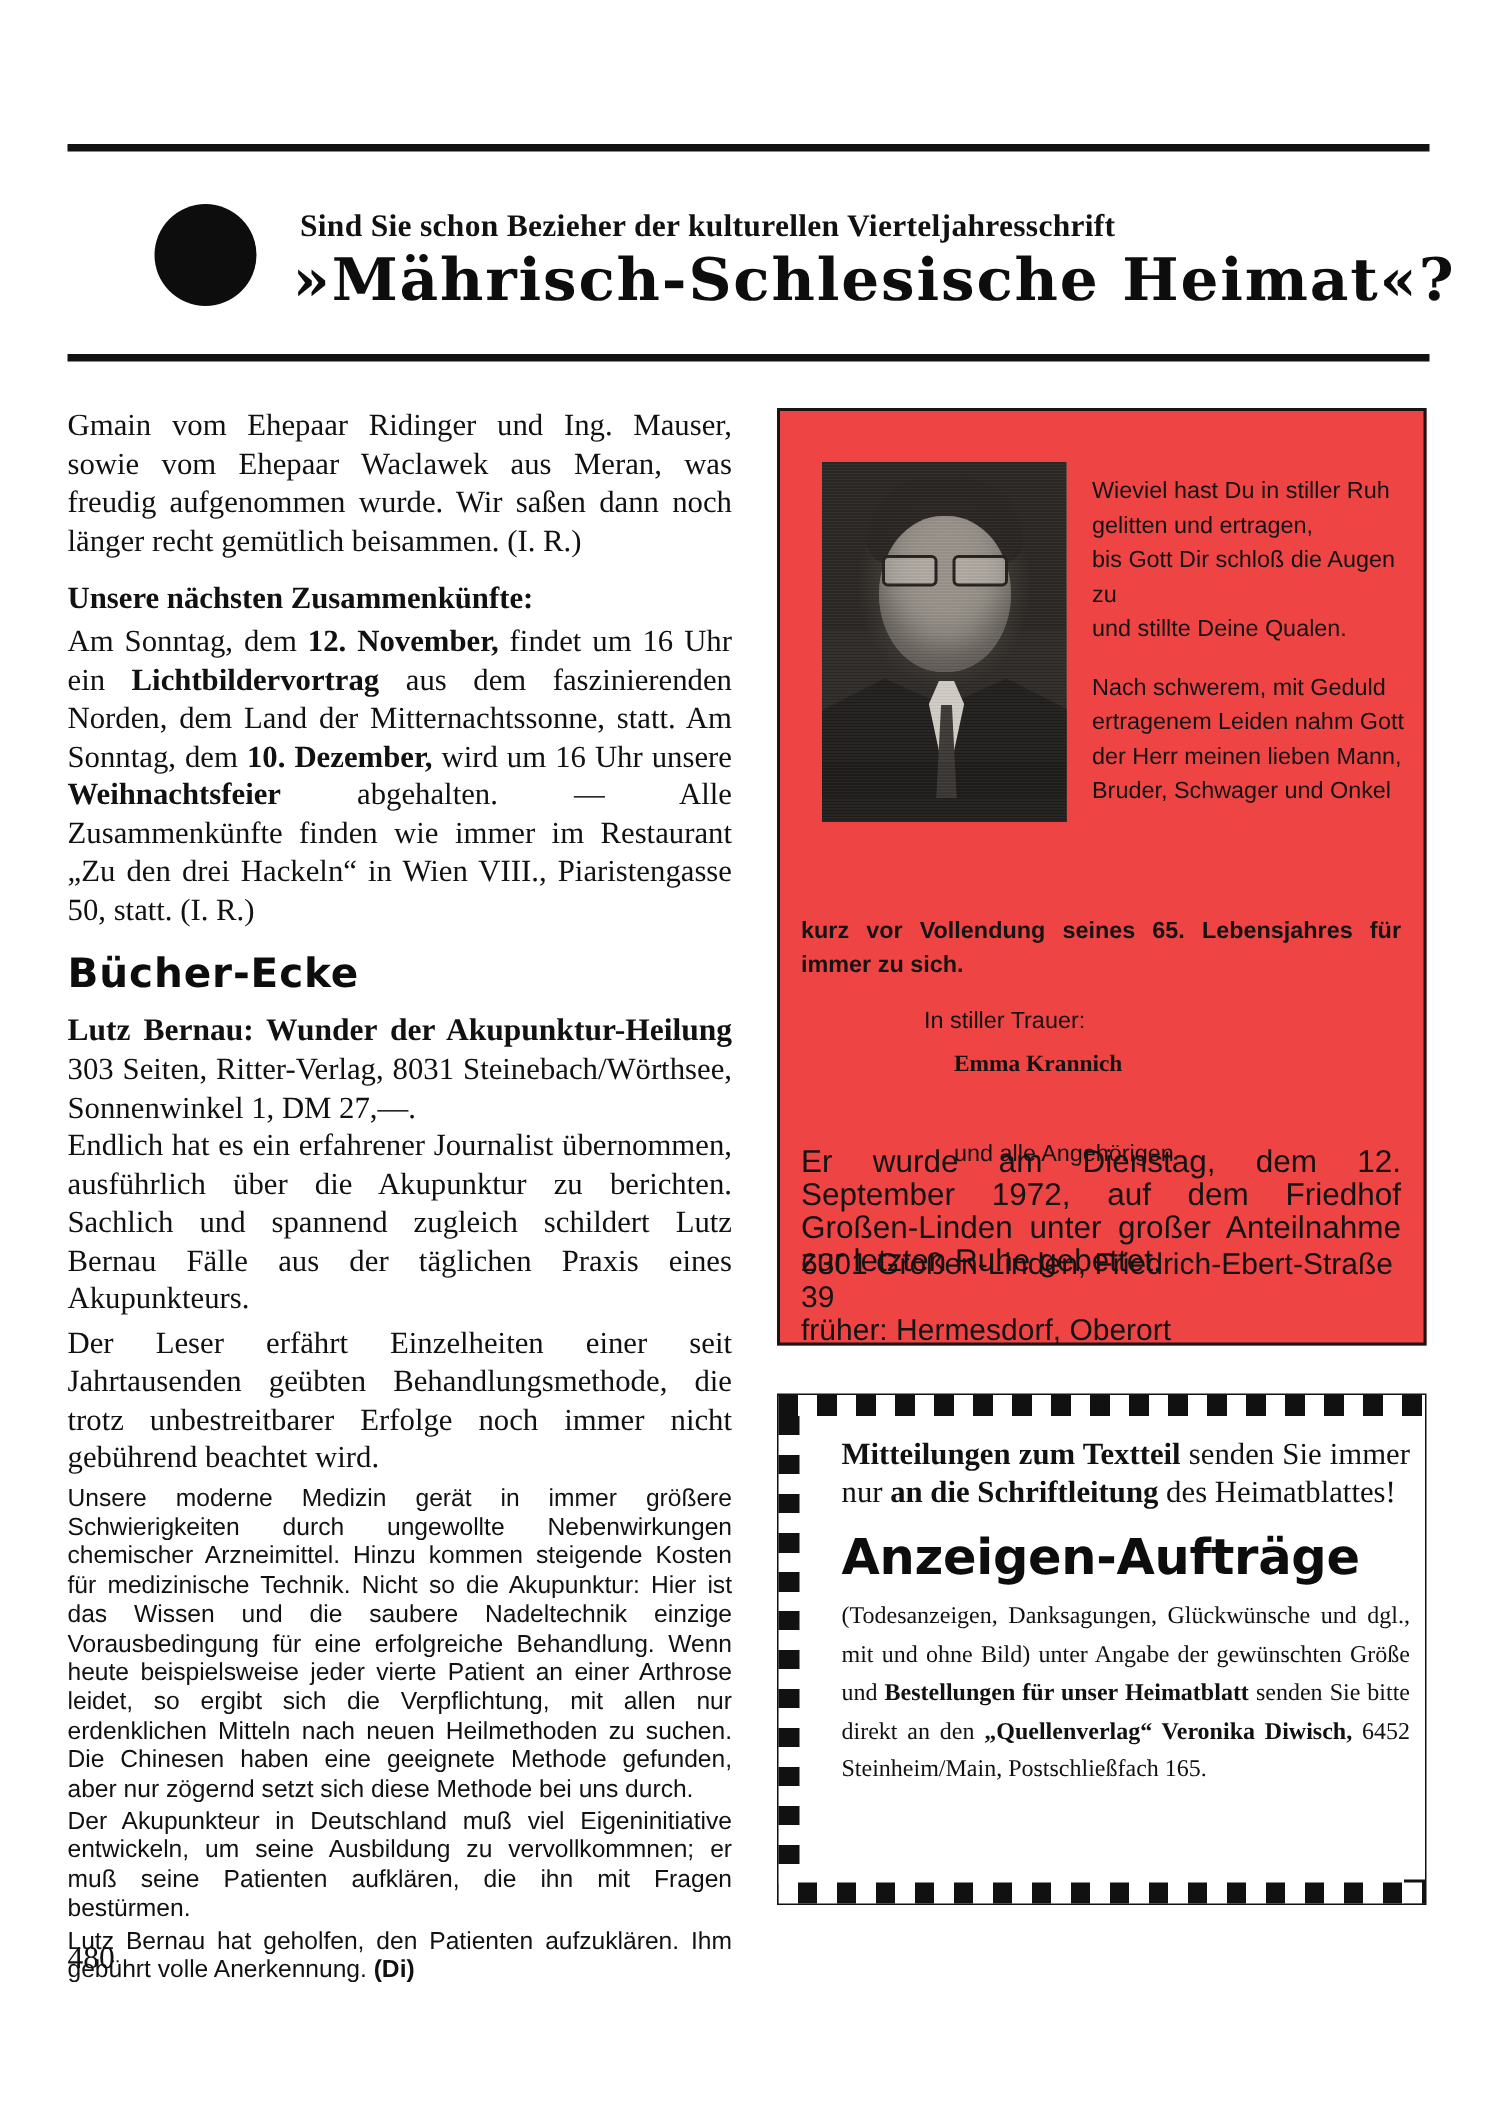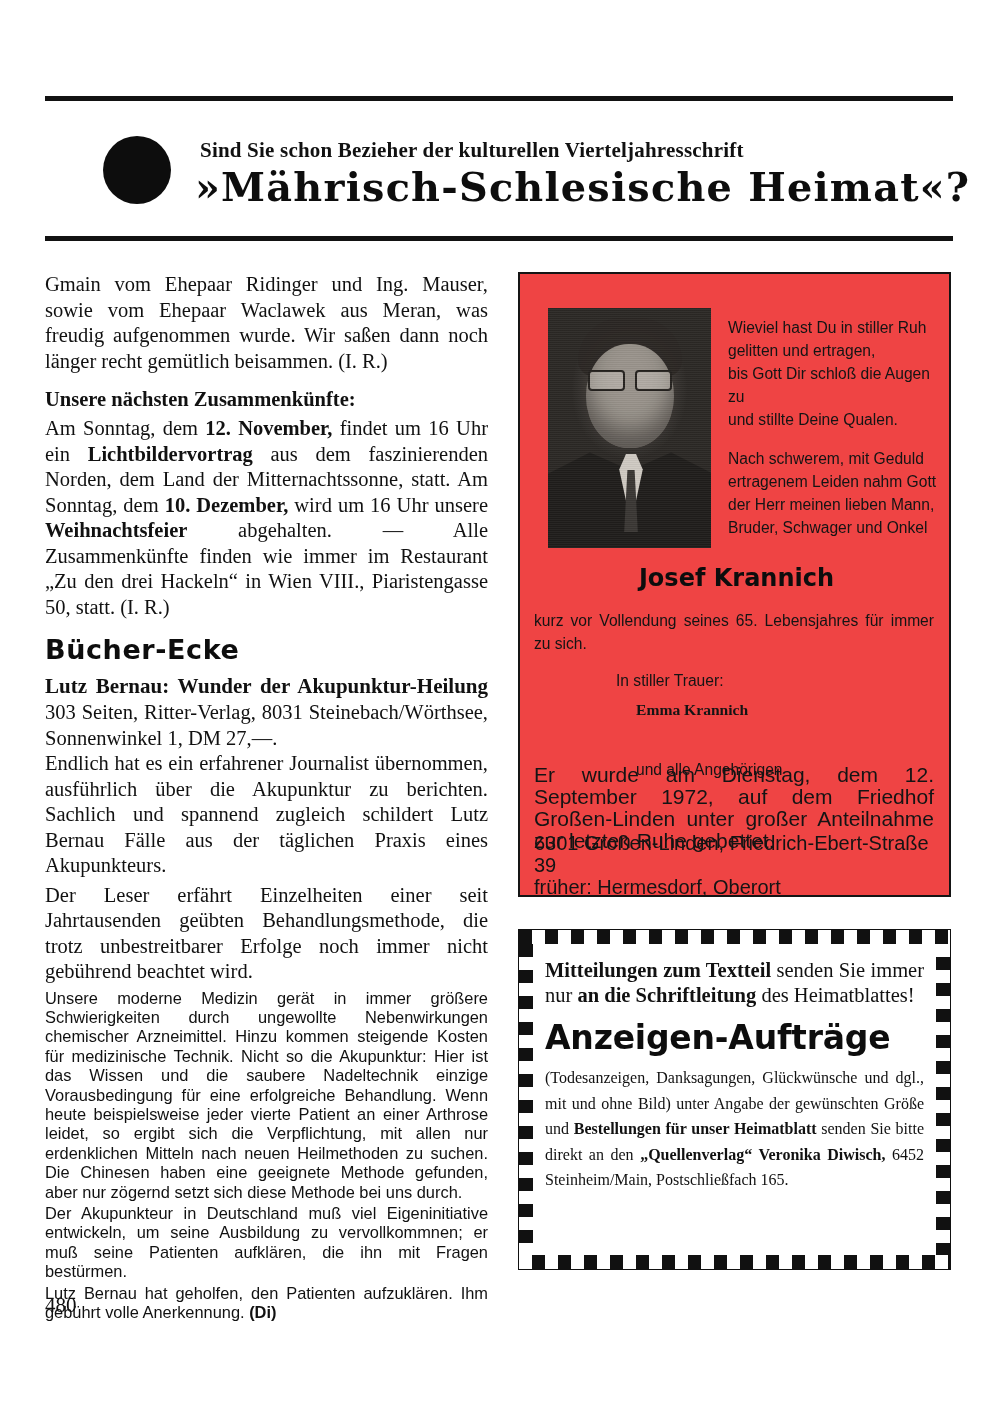--- a/index.html
+++ b/index.html
@@ -250,20 +250,21 @@
   }
   .obit-line1 {
     position: absolute;
     left: 14px; top: 335px;
     width: 400px;
     font-family: "Liberation Sans", sans-serif;
     font-size: 15.6px;
     line-height: 23px;
     text-align: justify;
     color: #141414;
+    font-weight: bold;
   }
   .obit-trauer {
     position: absolute;
     left: 96px; top: 395px;
     width: 300px;
     font-family: "Liberation Sans", sans-serif;
     font-size: 15.6px;
     line-height: 23px;
     color: #141414;
   }
@@ -310,21 +311,21 @@
     background:
       repeating-linear-gradient(90deg, #111 0 13px, #fff 13px 26px) left top / 100% 14px no-repeat,
       repeating-linear-gradient(90deg, #fff 0 13px, #111 13px 26px) left bottom / 100% 14px no-repeat,
       repeating-linear-gradient(0deg, #111 0 13px, #fff 13px 26px) left top / 14px 100% no-repeat,
       repeating-linear-gradient(0deg, #fff 0 13px, #111 13px 26px) right top / 14px 100% no-repeat,
       #fff;
     border: 1px solid #111;
   }
   .adbox-inner {
     position: absolute;
-    left: 16px; top: 16px;
+    left: 32px; top: 16px;
     width: 399px; height: 307px;
     background: #fff;
     padding: 12px 10px 0 10px;
     box-sizing: border-box;
   }
   .ad-note {
     font-family: "Liberation Serif", serif;
     font-size: 20.5px;
     line-height: 25px;
     font-weight: bold;
@@ -399,21 +400,20 @@
         </div>
 
         <div class="obit-verse">
           <p style="white-space: pre-line;">Wieviel hast Du in stiller Ruh
 gelitten und ertragen,
 bis Gott Dir schloß die Augen zu
 und stillte Deine Qualen.</p>
           <p>Nach schwerem, mit Geduld ertragenem Leiden nahm Gott der Herr meinen lieben Mann, Bruder, Schwager und Onkel</p>
         </div>
 
-        <div class="obit-name">Josef Krannich</div>
 
         <div class="obit-line1">kurz vor Vollendung seines 65. Lebensjahres für immer zu sich.</div>
 
         <div class="obit-trauer">
           <span>In stiller Trauer:</span>
           <span class="sig">Emma Krannich</span>
           <span class="rel">und alle Angehörigen</span>
         </div>
 
         <div class="obit-burial">Er wurde am Dienstag, dem 12. September 1972, auf dem Friedhof Großen-Linden unter großer Anteilnahme zur letzten Ruhe gebettet.</div>

